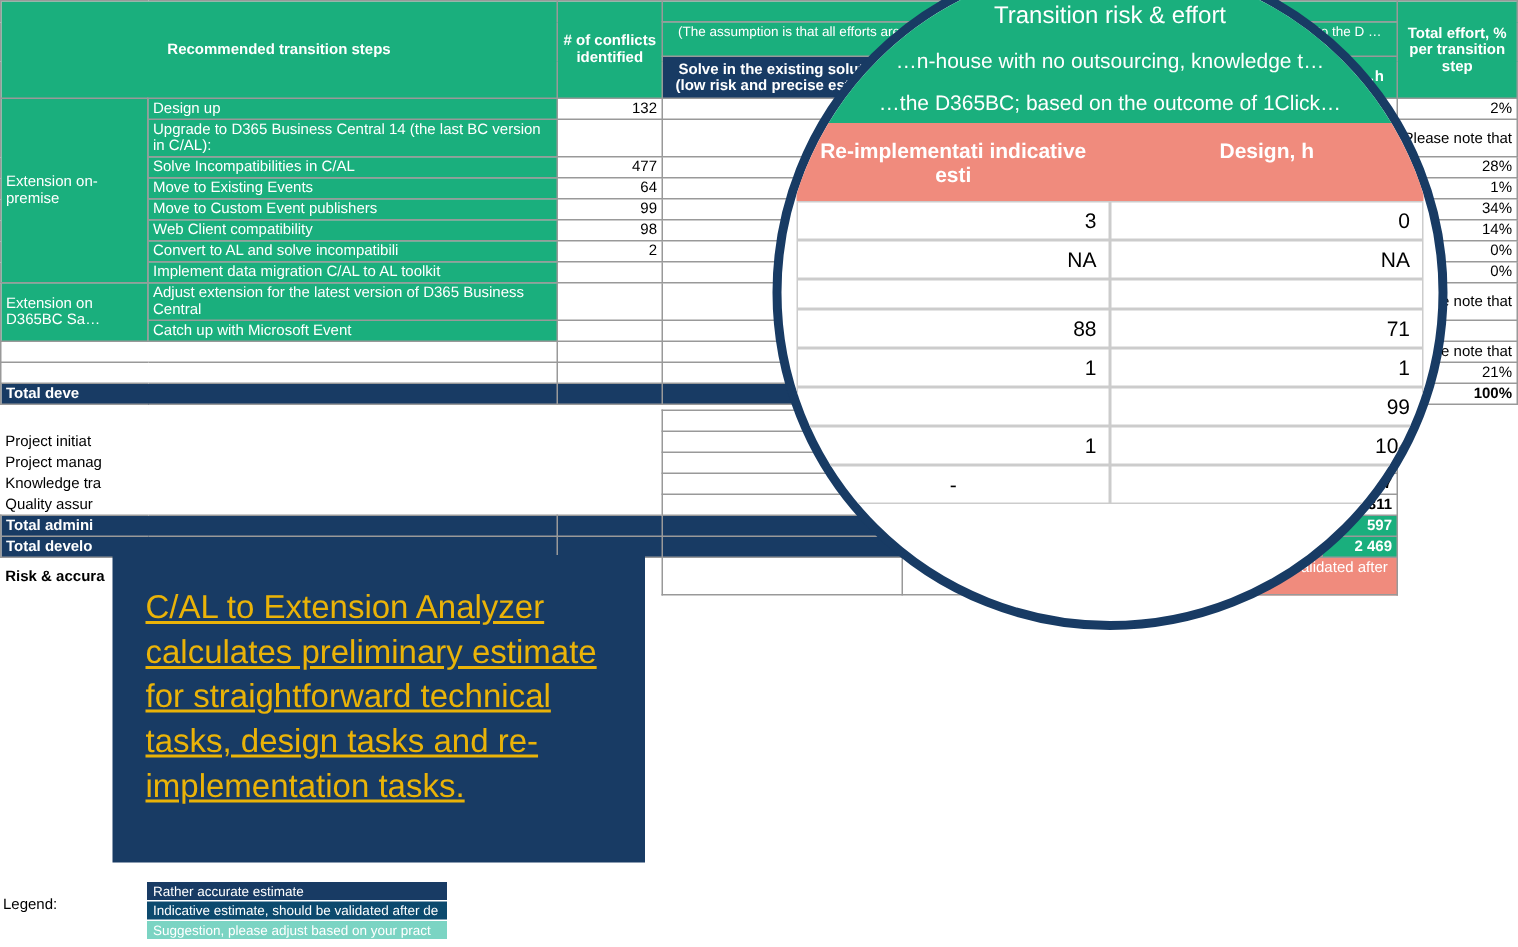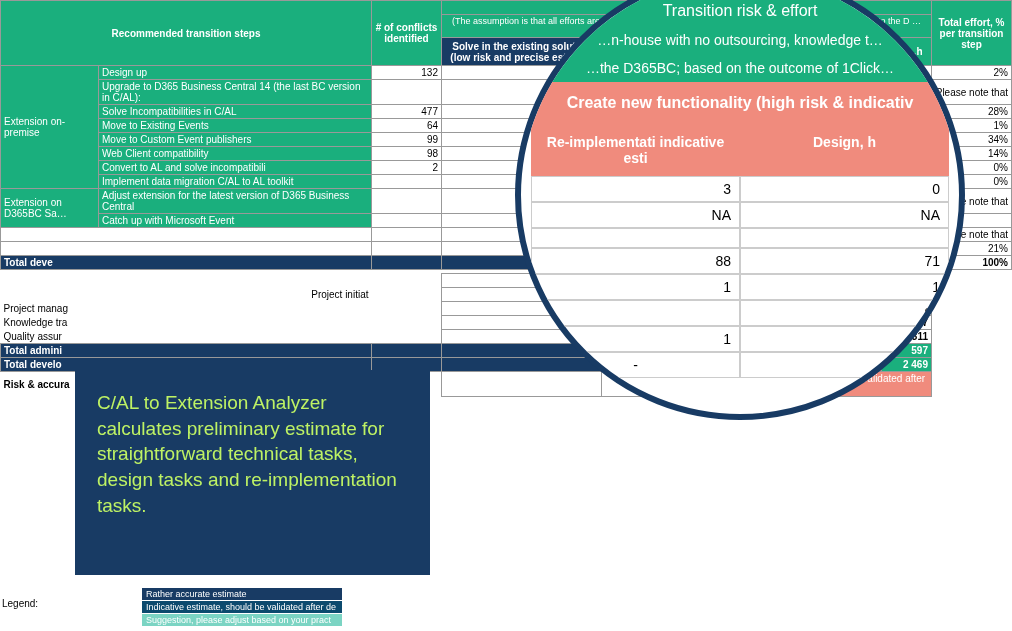--- a/index.html
+++ b/index.html
@@ -53,29 +53,30 @@
   .mag-salmon-sub { background: #f08b7d; color: #fff; text-align: center; font-weight: bold; font-size: 14px; padding: 10px 4px; }
   .mag-cell { border: 1px solid #ccc; padding: 4px 8px; text-align: right; font-size: 14px; }
 
   .blue-callout {
     position: absolute;
     left: 75px;
     top: 370px;
     width: 355px;
     height: 205px;
     background: #183b64;
-    color: #bef264;
-    font-size: 19px;
+    color: #eab308;
+    font-size: 22px;
     padding: 20px 22px;
     z-index: 40;
     line-height: 1.35;
+    text-decoration: underline;
   }
 
   .legend-block { position: absolute; left: 2px; top: 598px; font-size: 10px; }
-  .legend-swatches { position: absolute; left: 98px; top: 588px; font-size: 9px; margin-left: 44px; }
+  .legend-swatches { position: absolute; left: 98px; top: 588px; font-size: 9px; }
   .swatch { padding: 1px 4px; margin-bottom: 1px; color: #fff; width: 200px; }
 </style>
 </head>
 <body>
 
 <table style="font-size:10px;">
   <tbody>
       <tr class="header-row">
     <td class="green-bg center bold" rowspan="4" colspan="2" style="width:290px;">Recommended transition steps</td>
     <td class="green-bg center bold" rowspan="4" style="width:70px;"># of conflicts identified</td>
@@ -235,21 +236,21 @@
         <td colspan="3" style="border:none;"></td>
         <td></td>
         <td class="center">-</td>
         <td></td>
         <td></td>
         <td></td>
         <td style="border:none;"></td>
       </tr>
 
   <tr>
-    <td colspan="2" style="border:none;text-align:right;">Project initiat</td>
+    <td colspan="2" style="border:none;">Project initiat</td>
     <td style="border:none;"></td>
         <td></td>
     <td class="right">20</td>
     <td></td>
         <td></td>
         <td></td>
         <td style="border:none;"></td>
   </tr>
   <tr>
     <td colspan="2" style="border:none;">Project manag</td>
@@ -317,21 +318,20 @@
   <div class="swatch" style="background:#183b64;">Rather accurate estimate</div>
   <div class="swatch" style="background:#0c4a6e;">Indicative estimate, should be validated after de</div>
   <div class="swatch" style="background:#7bd4c3;color:#fff;">Suggestion, please adjust based on your pract</div>
 </div>
 
 <div class="magnifier">
   <div class="magnifier-inner">
     <div class="mag-title mag-green">Transition risk &amp; effort</div>
     <div class="mag-title mag-green" style="font-size:14px;">…n-house with no outsourcing, knowledge t…</div>
     <div class="mag-title mag-green" style="font-size:14px;">…the D365BC; based on the outcome of 1Click…</div>
-    <div class="mag-salmon">Create new functionality (high risk &amp; indicativ</div>
     <div style="display:flex;">
       <div class="mag-salmon-sub" style="flex:1;">Re-implementati indicative esti</div>
       <div class="mag-salmon-sub" style="flex:1;">Design, h</div>
     </div>
     <div style="display:flex;">
         <div class="mag-cell" style="flex:1;">3</div>
         <div class="mag-cell" style="flex:1;">0</div>
       </div>
     <div style="display:flex;">
         <div class="mag-cell" style="flex:1;">NA</div>

